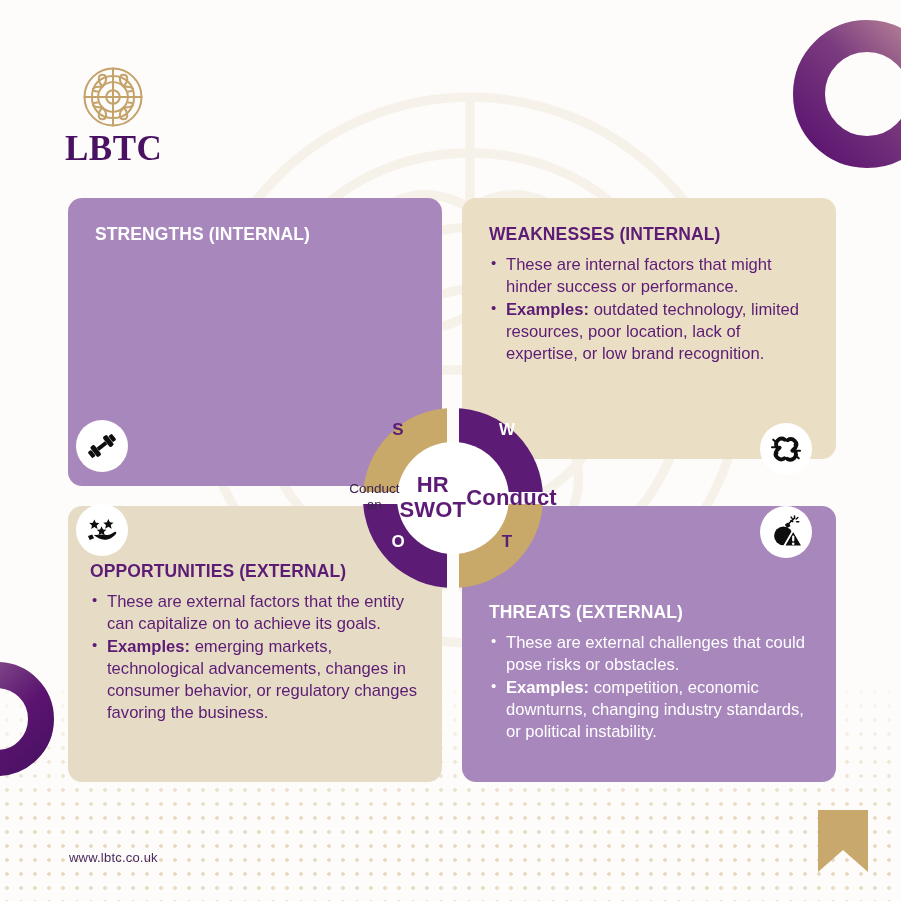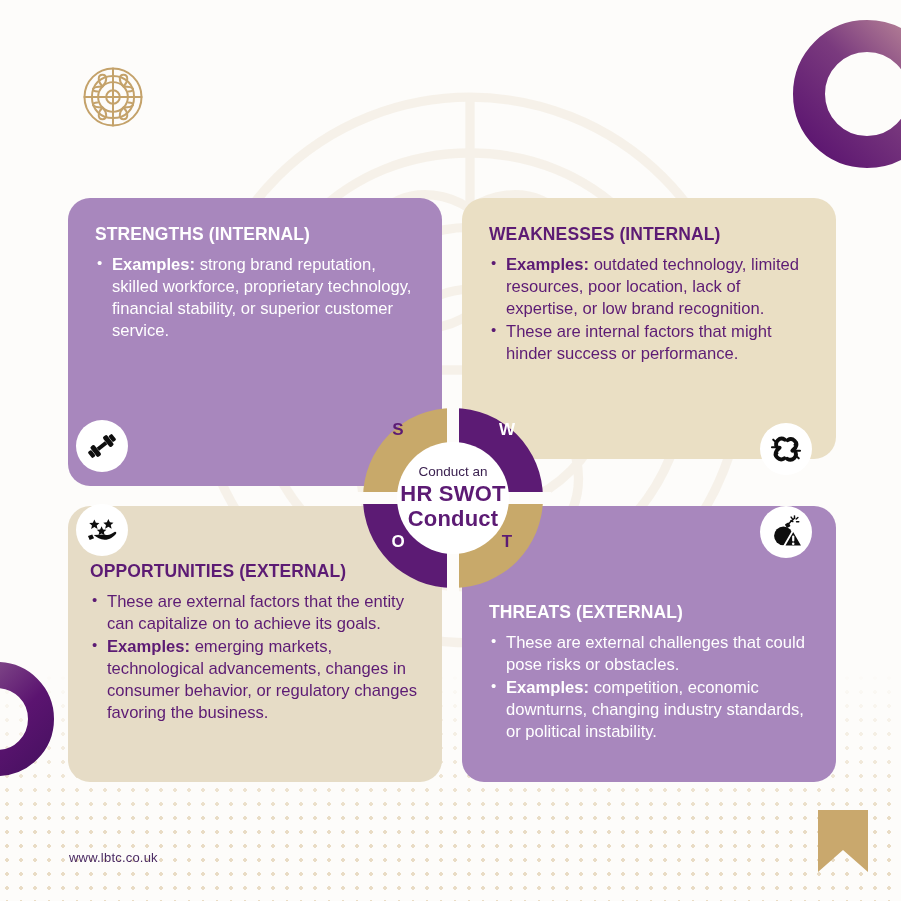--- a/index.html
+++ b/index.html
@@ -35,21 +35,21 @@
   
   .logo{position:absolute;left:62px;top:66px;width:170px;height:100px;}
   .logo-mark{width:62px;height:62px;margin-left:20px;}
   .logo-word{
     font-family:"Liberation Serif", serif;
     font-size:35px;font-weight:700;letter-spacing:.5px;
     color:#4a1163;margin-top:3px;margin-left:3px;line-height:1;
   }
 
   
-  .quad{position:absolute;border-radius:22px;box-sizing:border-box;}
+  .quad{position:absolute;border-radius:14px;box-sizing:border-box;}
   .quad .title{
     font-size:17.5px;font-weight:700;letter-spacing:.1px;margin:0 0 9px 0;
   }
   .quad ul{margin:0;padding:0;list-style:none;}
   .quad li{
     position:relative;padding-left:17px;margin-bottom:1px;
     font-size:16.6px;line-height:1.33;
   }
   .quad li:before{
     content:"\2022";position:absolute;left:2px;top:-1px;font-size:15px;
@@ -71,21 +71,21 @@
   #badge-strengths{left:76px;top:420px;}
   #badge-weaknesses{left:760px;top:423px;}
   #badge-opportunities{left:76px;top:504px;}
   #badge-threats{left:760px;top:506px;}
 
   
   #hub{position:absolute;left:355px;top:400px;width:196px;height:196px;}
   #hub svg{position:absolute;left:0;top:0;width:196px;height:196px;}
   .hub-text{
     position:absolute;left:0;top:0;width:196px;height:196px;
-    display:flex;flex-direction:column;align-items:center;justify-content:center;
+    display:flex;flex-direction:row;align-items:center;justify-content:center;
     color:#5c1b74;text-align:center;line-height:1.12;
   }
   .hub-pre{font-size:13.5px;font-weight:400;margin-bottom:3px;color:#3b2150;}
   .hub-main{font-size:22px;font-weight:700;letter-spacing:.2px;text-align:center;}
   .hub-letter{
     position:absolute;font-size:17px;font-weight:700;
     width:22px;text-align:center;
   }
   #letter-s{left:32px;top:20px;color:#5c1b74;}
   #letter-w{left:141px;top:20px;color:#ffffff;}
@@ -159,34 +159,34 @@
         <circle cx="50" cy="50" r="24"></circle>
         <path d="M33 33 C25 25 25 14 33 14 C41 14 41 25 33 33Z"></path>
         <path d="M67 33 C75 25 75 14 67 14 C59 14 59 25 67 33Z"></path>
         <path d="M33 67 C25 75 25 86 33 86 C41 86 41 75 33 67Z"></path>
         <path d="M67 67 C75 75 75 86 67 86 C59 86 59 75 67 67Z"></path>
         <path d="M33 33 C14 33 14 41 25 41 M67 33 C86 33 86 41 75 41"></path>
         <path d="M33 67 C14 67 14 59 25 59 M67 67 C86 67 86 59 75 59"></path>
         <circle cx="50" cy="50" r="11"></circle>
       </svg>
     </div>
+    <div class="logo-word">LBTC</div>
   </div>
 
   <div class="quad" id="q-strengths">
     <div class="title">STRENGTHS (INTERNAL)</div>
     <ul>
-      <li><b>Examples:</b><span> strong brand reputation, skilled workforce, proprietary technology, financial stability, or superior customer service.</span></li>
     </ul>
   </div>
 
   <div class="quad" id="q-weaknesses">
     <div class="title">WEAKNESSES (INTERNAL)</div>
     <ul>
+      <li><b></b><span>These are internal factors that might hinder success or performance.</span></li>
       <li><b>Examples:</b><span> outdated technology, limited resources, poor location, lack of expertise, or low brand recognition.</span></li>
-      <li><b></b><span>These are internal factors that might hinder success or performance.</span></li>
     </ul>
   </div>
 
   <div class="quad" id="q-opportunities">
     <div class="title">OPPORTUNITIES (EXTERNAL)</div>
     <ul>
       <li><b></b><span>These are external factors that the entity can capitalize on to achieve its goals.</span></li>
       <li><b>Examples:</b><span> emerging markets, technological advancements, changes in consumer behavior, or regulatory changes favoring the business.</span></li>
     </ul>
   </div>

